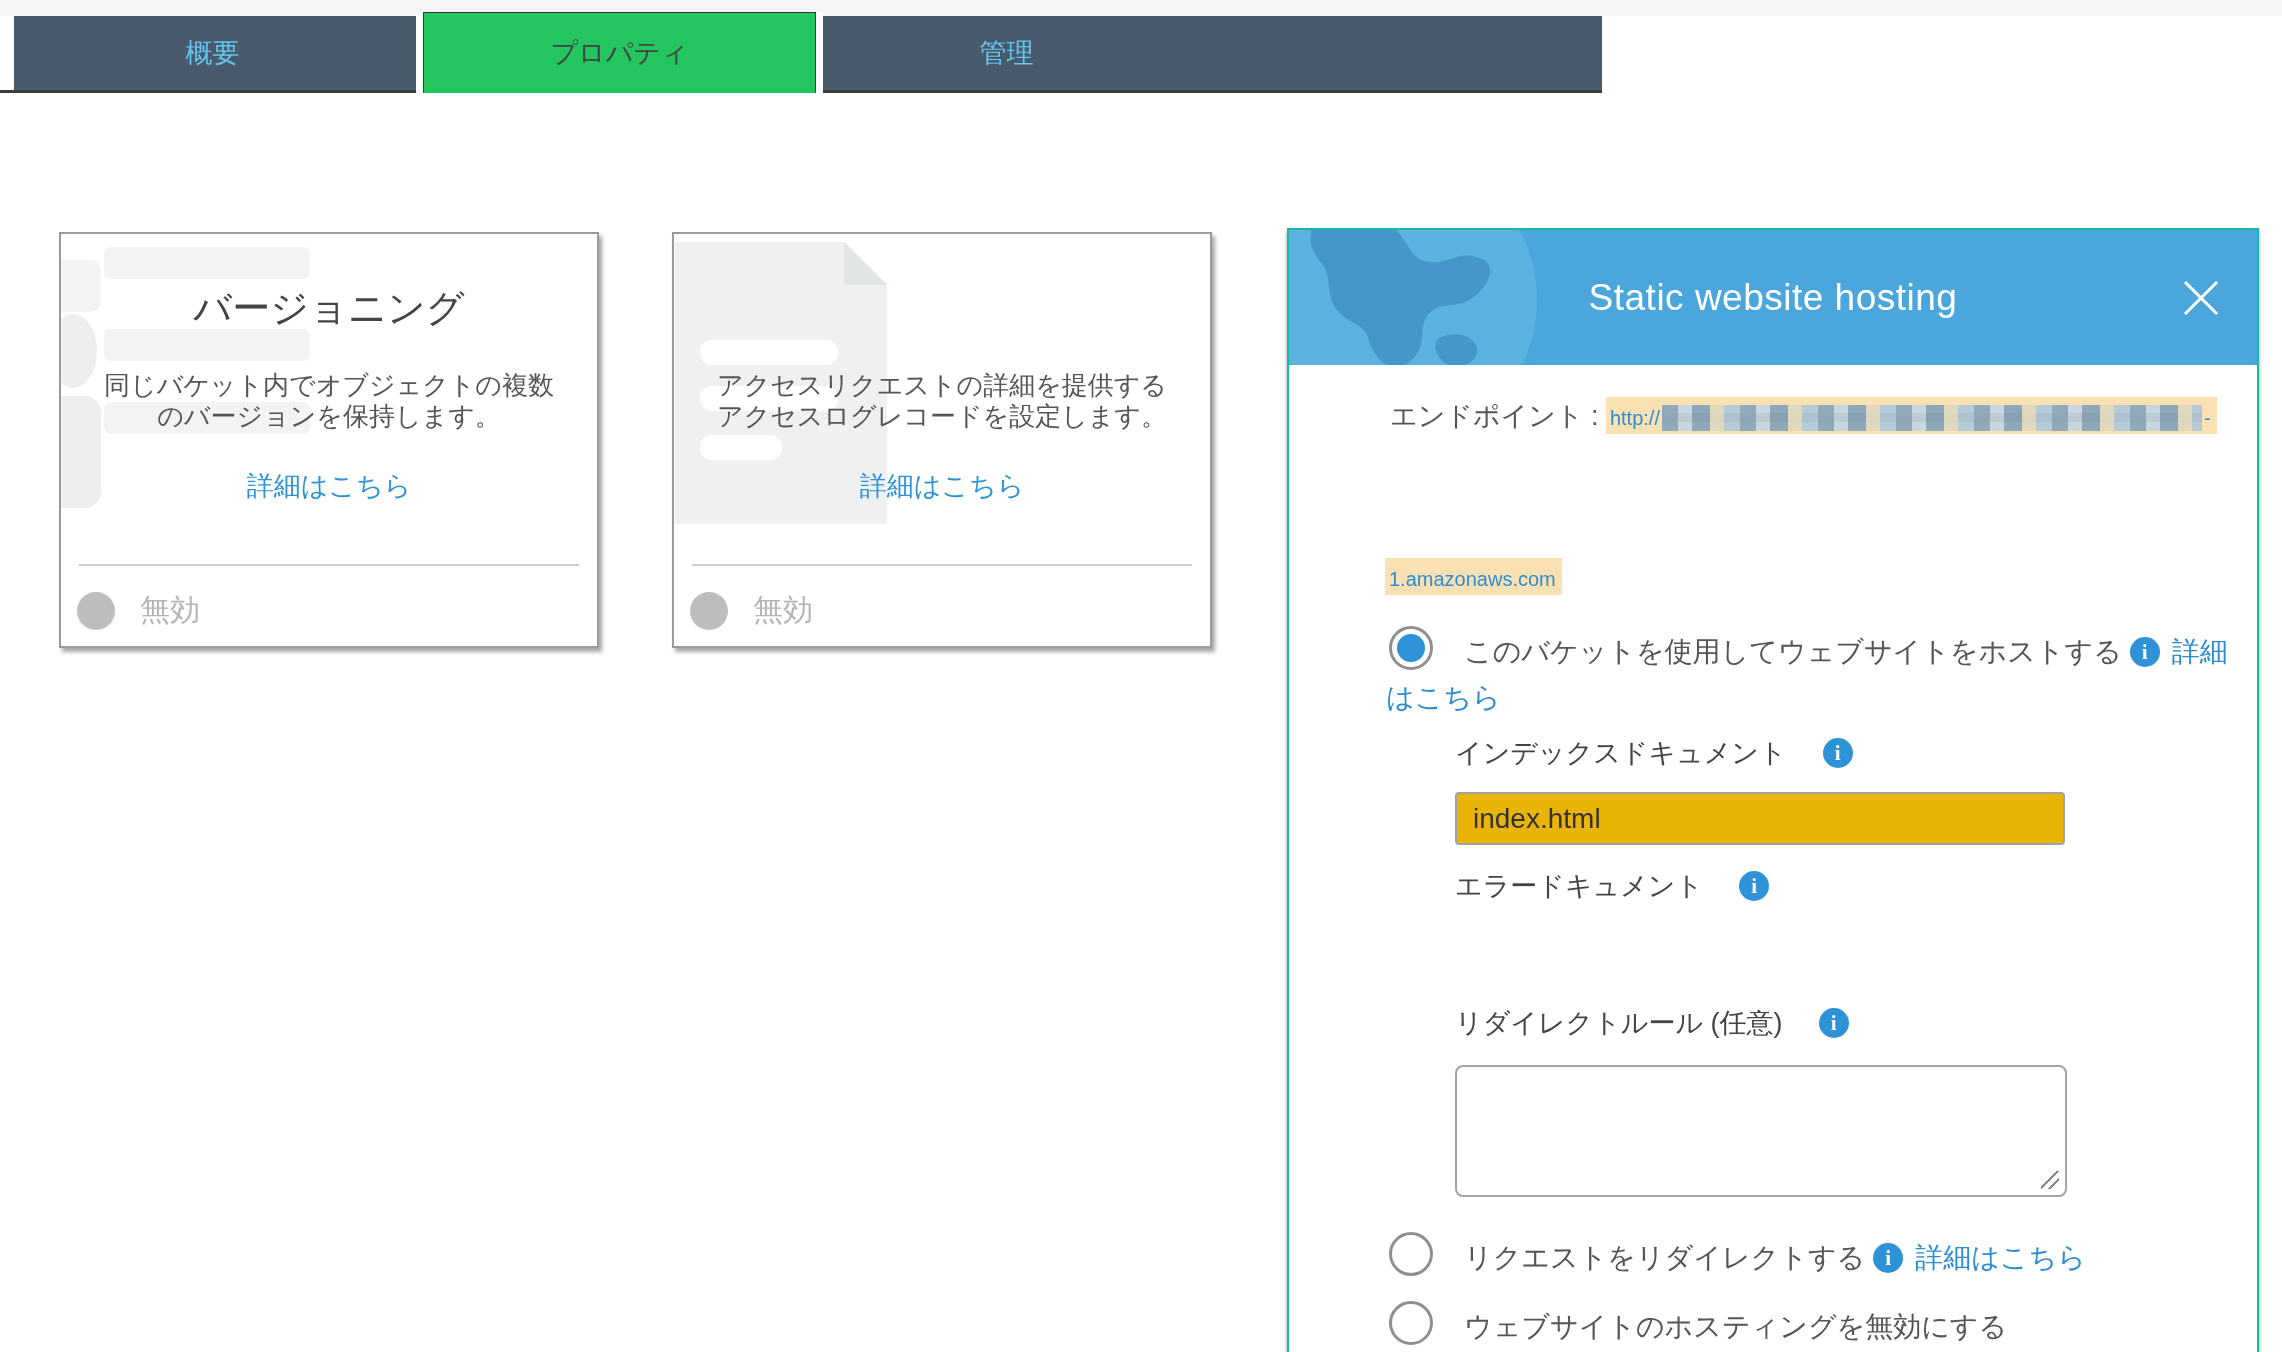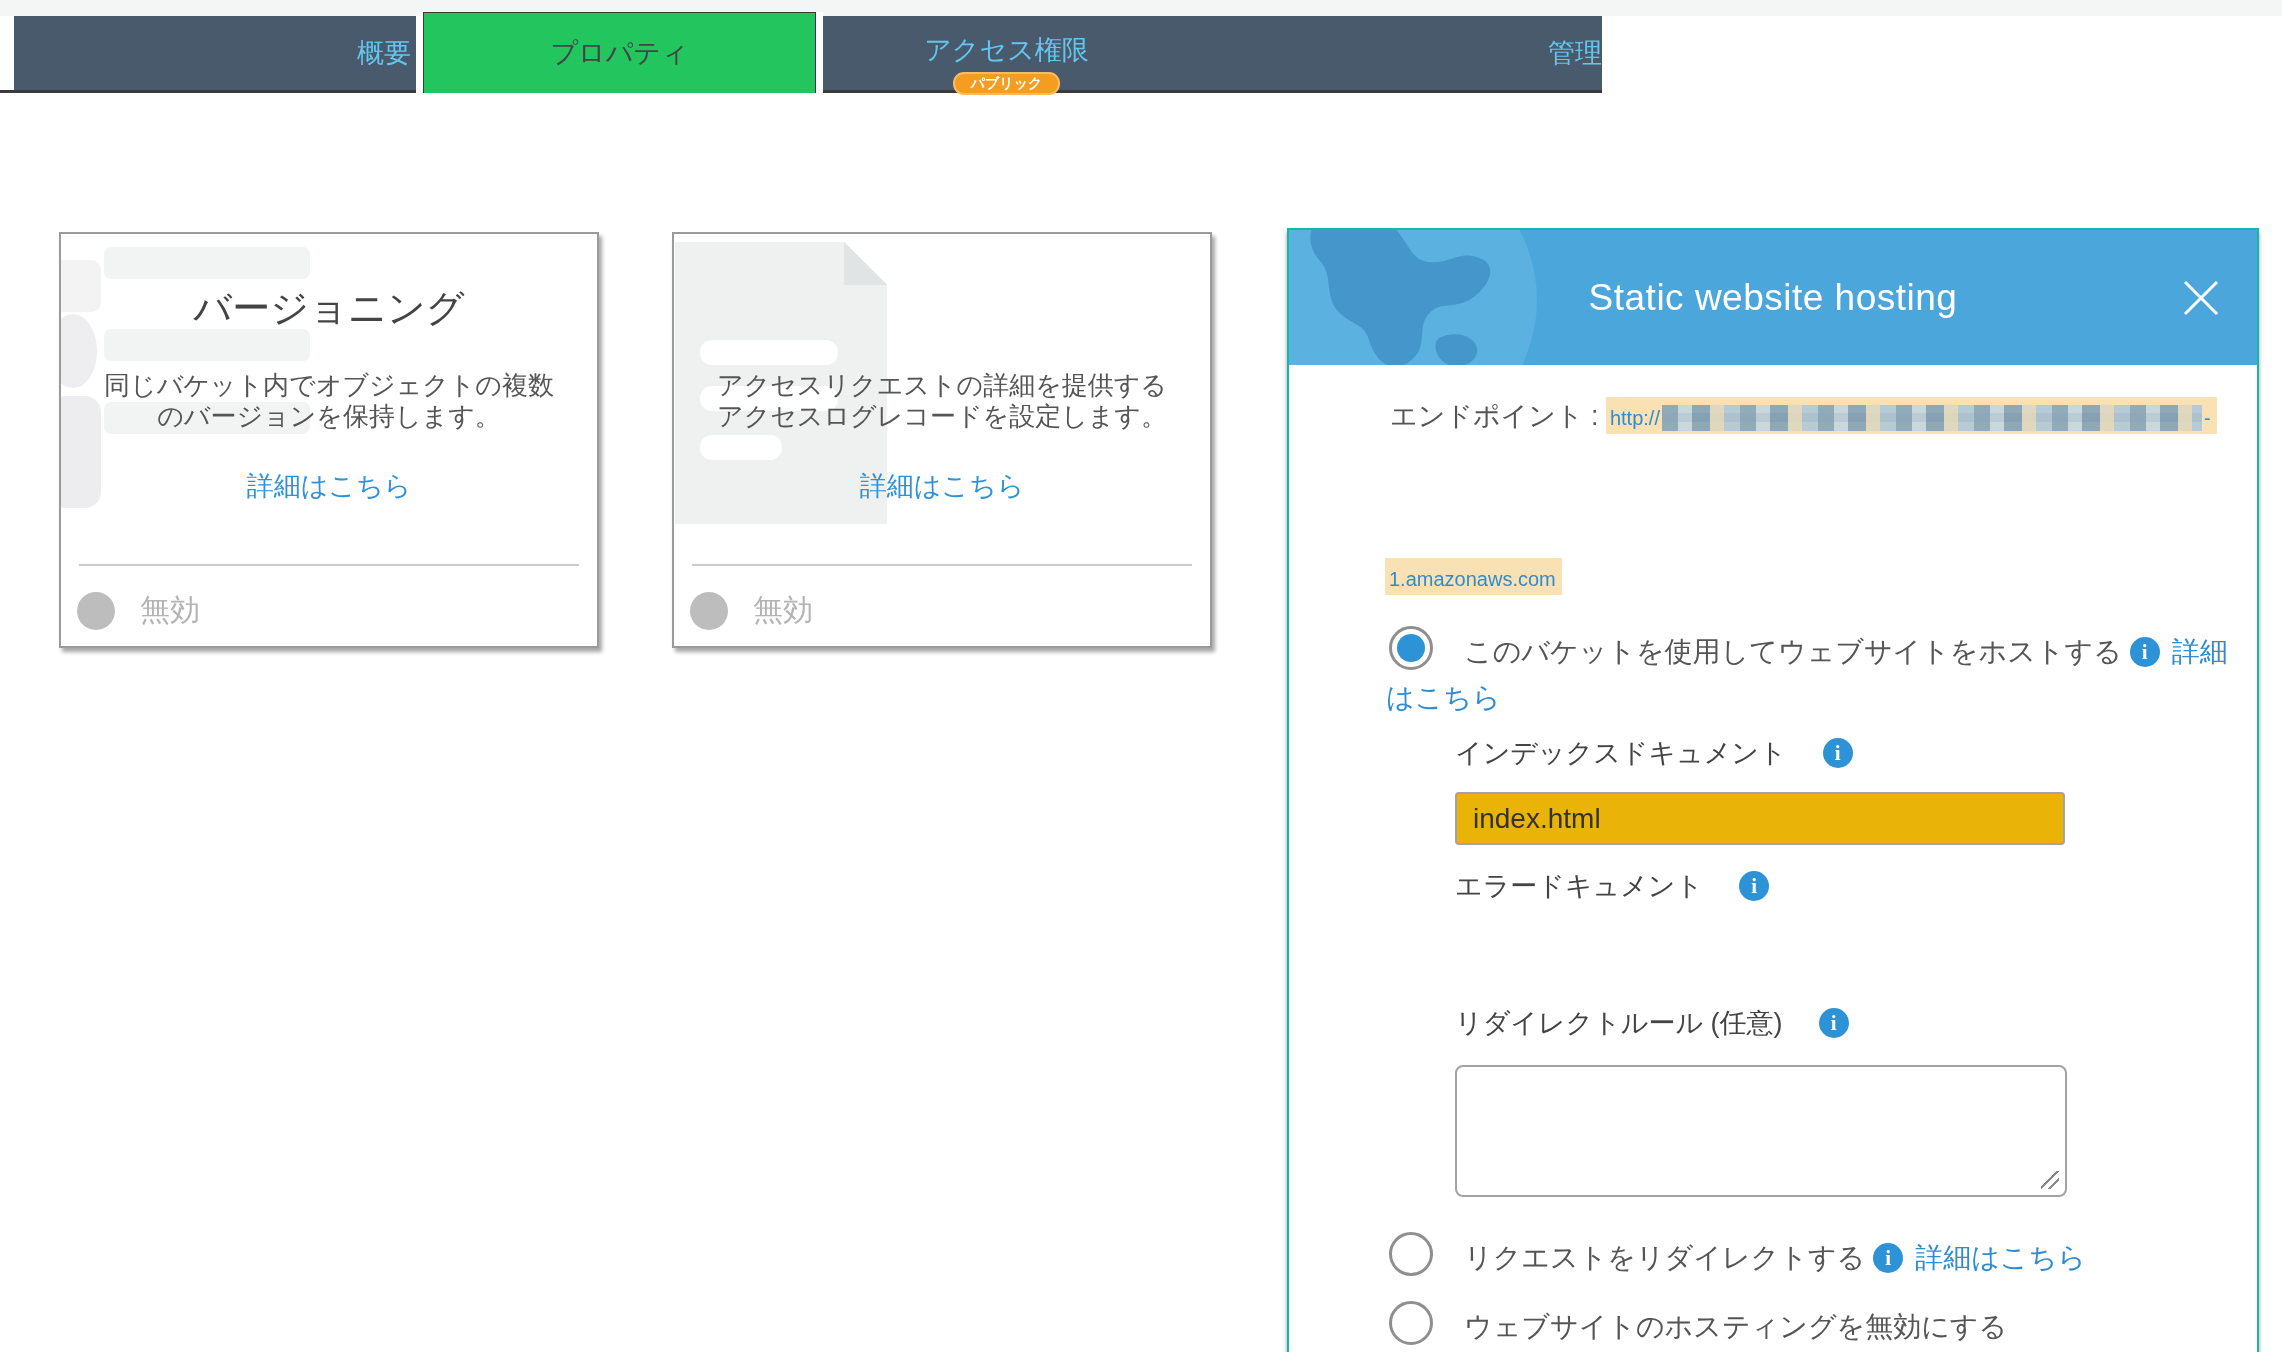--- a/index.html
+++ b/index.html
@@ -4,21 +4,21 @@
 <style>
   html,body{margin:0;padding:0;background:#fff;}
   #stage{position:relative;width:2282px;height:1352px;background:#ffffff;overflow:hidden;
          font-family:"Liberation Sans","DejaVu Sans",sans-serif;color:#444;}
   .abs{position:absolute;}
 
   
   #topstrip{left:0;top:0;width:2282px;height:16px;background:#f4f5f5;}
   #tabline{left:0;top:90px;width:1602px;height:3px;background:#3b3b3b;}
   #tabbar{left:14px;top:16px;width:1588px;height:74px;background:#485a6b;display:flex;}
-  .tab{width:397px;height:74px;display:flex;align-items:center;justify-content:flex-end;
+  .tab{width:397px;height:74px;display:flex;align-items:center;justify-content:center;
        font-size:27px;color:#64c5ef;position:relative;}
   #tab-access{flex-direction:column;justify-content:flex-start;padding-top:16px;box-sizing:border-box;}
   .badge{margin-top:4px;background:#f59d20;border:2px solid #f8bd62;border-radius:11px;
          color:#fff;font-size:14px;font-weight:bold;padding:0 16px;height:19px;line-height:19px;}
   #activetab{left:423px;top:12px;width:393px;height:81px;background:#22c55e;
              border:1px solid #3a3a3a;border-bottom:none;box-sizing:border-box;
              box-shadow:-7px 0 0 #ffffff,7px 0 0 #ffffff;
              display:flex;align-items:center;justify-content:center;
              font-size:27px;color:#444;z-index:3;}
 
@@ -112,24 +112,20 @@
 
 <div id="stage">
 
   <div class="abs" id="topstrip"></div>
   <div class="abs" id="tabline"></div>
   <div class="abs" id="tabbar">
     <div class="tab">
       <span>概要</span>
     </div>
     <div class="tab"></div>
-    <div class="tab" id="tab-access">
-      <span>アクセス権限</span>
-      <span class="badge">パブリック</span>
-    </div>
     <div class="tab">
       <span>管理</span>
     </div>
   </div>
   <div class="abs" id="activetab">
     <span>プロパティ</span>
   </div>
 
   <div class="abs card" id="card-versioning">
     <div class="deco v-d1"></div>

